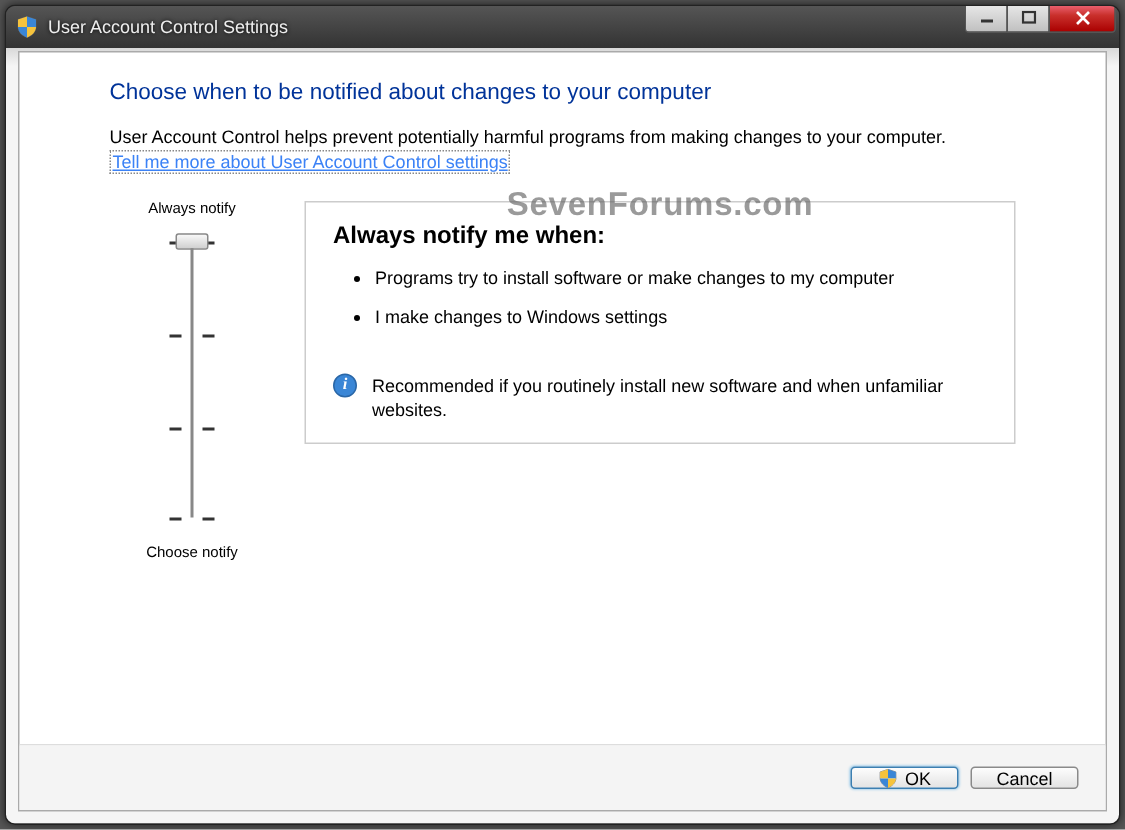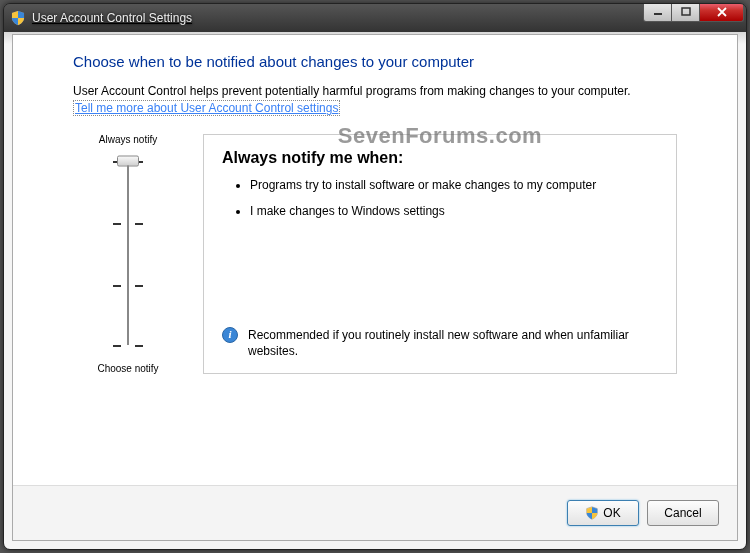--- a/index.html
+++ b/index.html
@@ -18,21 +18,20 @@
     position: absolute;
     left: 3px;
     top: 3px;
     width: 744px;
     height: 547px;
     background: linear-gradient(to bottom, #4a4a4a 0, #2a2a2a 28px, #d8d8d8 28px, #f5f5f5 40px);
     border-radius: 7px;
     border: 1px solid #222;
     box-shadow: 0 0 6px rgba(0,0,0,0.6);
     overflow: hidden;
-    text-decoration: underline;
   }
   .titlebar {
     height: 28px;
     display: flex;
     align-items: center;
     padding: 0 6px;
     background: linear-gradient(to bottom, #555 0%, #333 100%);
     color: #eee;
     position: relative;
   }
@@ -133,21 +132,21 @@
     border: 1px solid #888;
     border-radius: 2px;
     cursor: pointer;
   }
   .detail-box {
     flex: 1;
     border: 1px solid #ccc;
     padding: 14px 18px 14px 18px;
     margin-left: 20px;
     position: relative;
-    height: 240px;
+    height: 162px;
     display: flex;
     flex-direction: column;
   }
   .watermark {
     position: absolute;
     top: -12px; left: 0; right: 0;
     text-align: center;
     font-size: 22px;
     font-weight: bold;
     color: rgba(100,100,100,0.65);
@@ -192,21 +191,21 @@
   }
   .footer {
     padding: 14px 18px;
     background: #f4f4f4;
     display: flex;
     justify-content: flex-end;
     gap: 8px;
   }
   .btn {
     min-width: 72px;
-    height: 26px;
+    height: 15px;
     border: 1px solid #8a8a8a;
     border-radius: 3px;
     background: linear-gradient(to bottom, #fdfdfd, #e3e3e3);
     font-size: 12px;
     display: inline-flex;
     align-items: center;
     justify-content: center;
     gap: 4px;
     cursor: pointer;
     padding: 0 10px;

